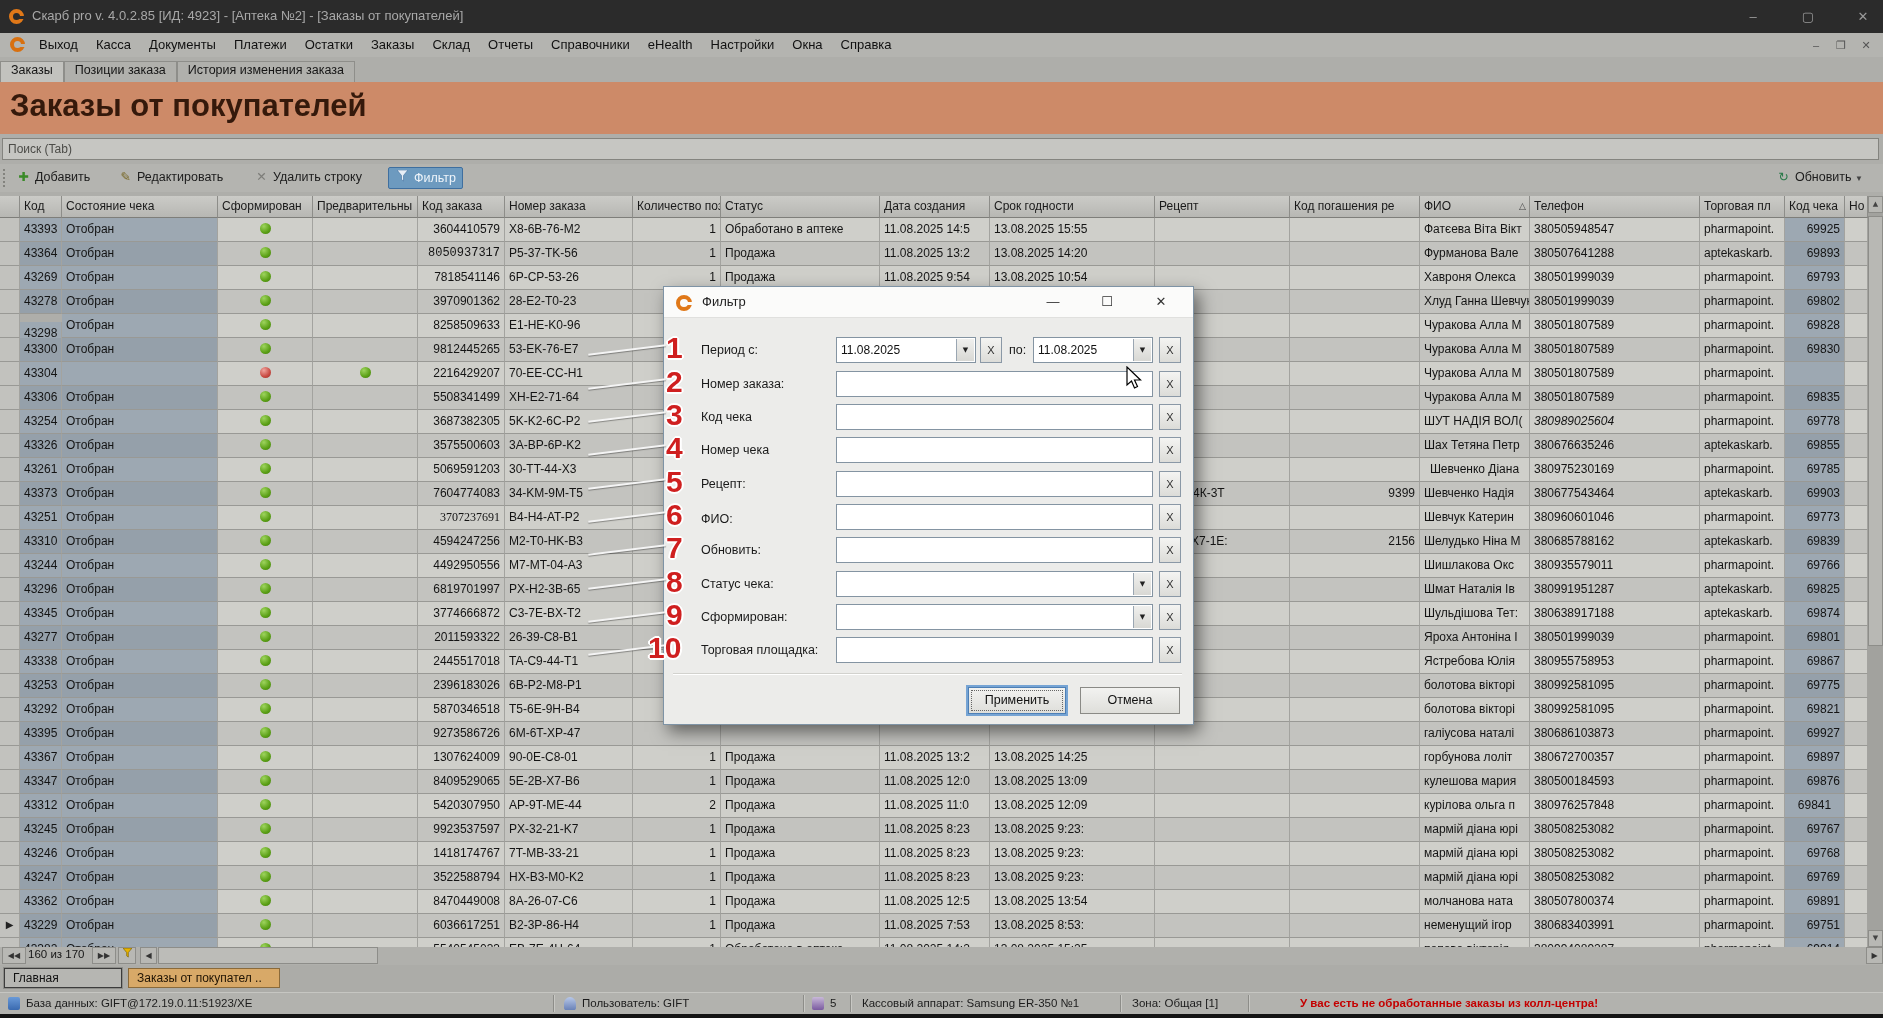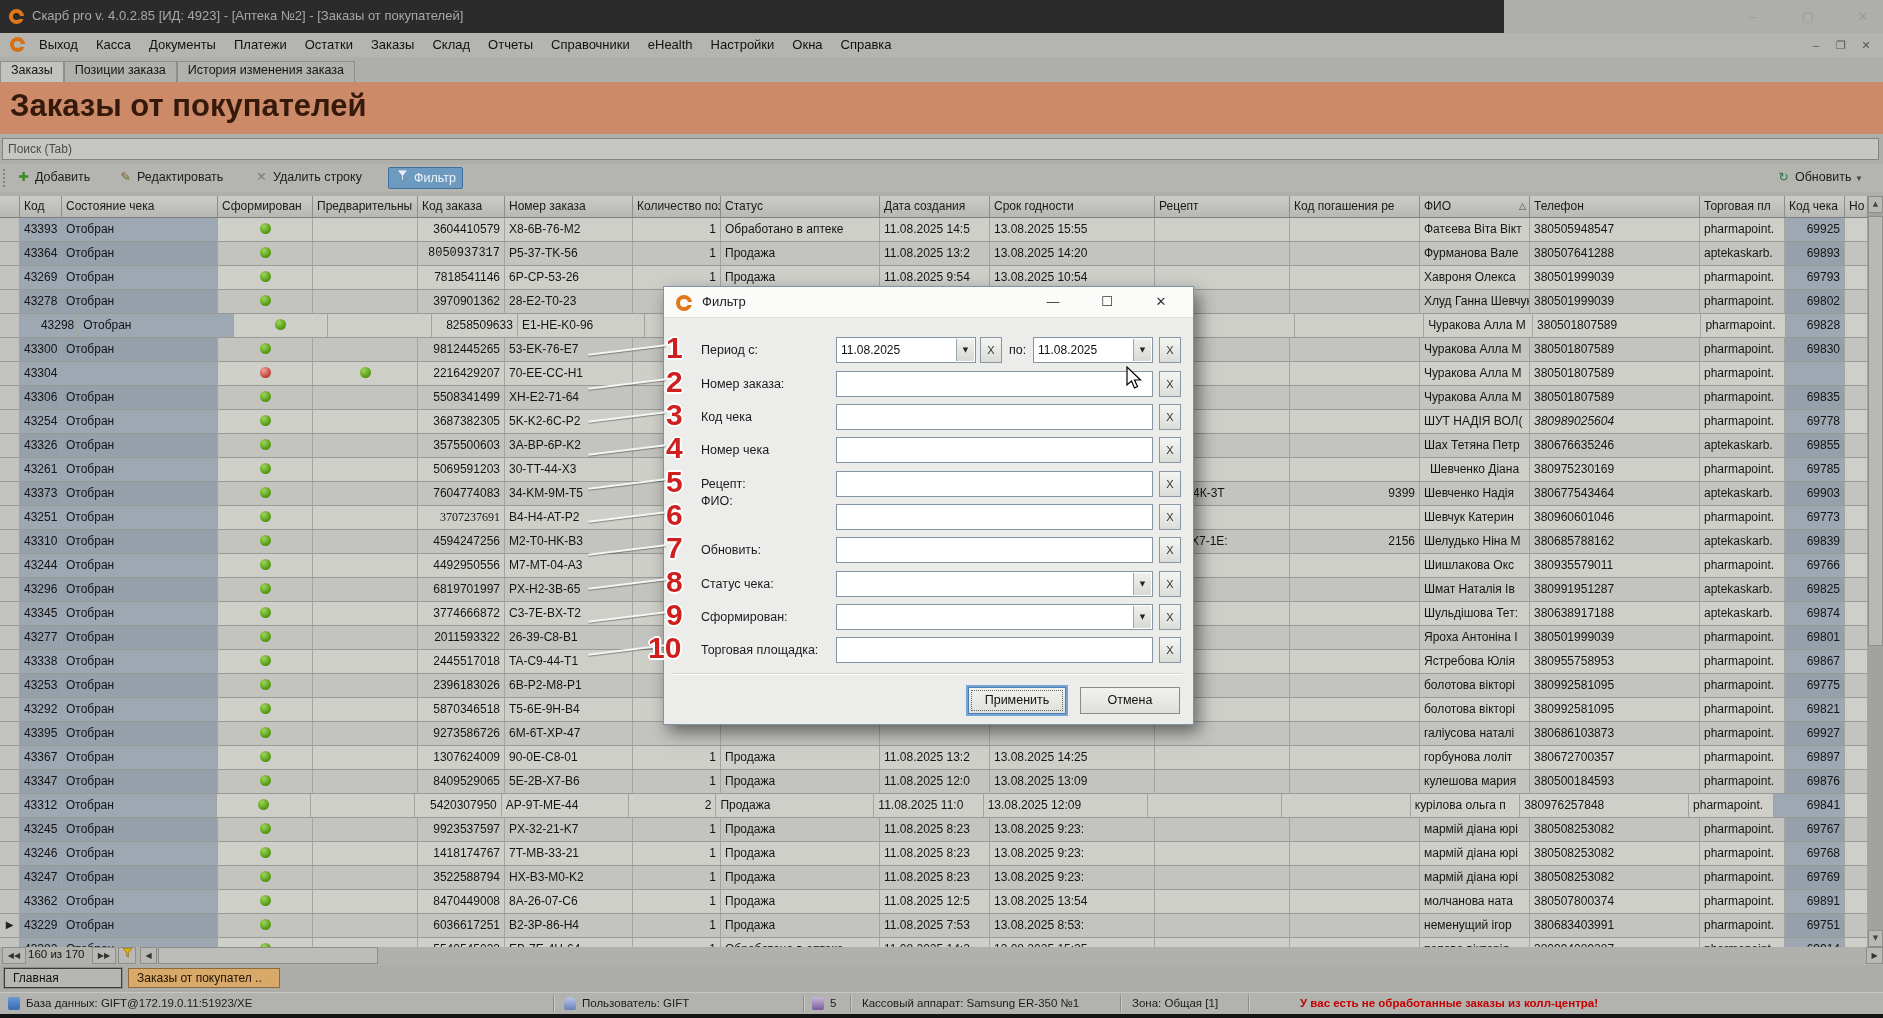--- a/index.html
+++ b/index.html
@@ -4,21 +4,21 @@
 <style>
   html,body{margin:0;padding:0;}
   body{
     width:1883px;height:1018px;position:relative;overflow:hidden;
     background:#aeaeaa;
     font-family:"Liberation Sans","DejaVu Sans",sans-serif;
     -webkit-font-smoothing:antialiased;
   }
   .abs{position:absolute;}
   
-  #titlebar{left:0;top:0;width:1504px;height:33px;background:#2b2b2b;color:#a8a8a8;font-size:13px;}
+  #titlebar{left:0;top:0;width:1883px;height:33px;background:#2b2b2b;color:#a8a8a8;font-size:13px;}
   #titlebar .apptitle{position:absolute;left:32px;top:8px;}
   .applogo{position:absolute;width:15px;height:15px;border:4px solid #e07818;border-radius:50%;box-sizing:border-box;}
   .applogo:after{content:"";position:absolute;right:-4px;top:3px;width:5px;height:3px;background:inherit;background:#2b2b2b;}
   #titlebar .applogo{left:9px;top:9px;}
   .wctrl{position:absolute;top:6px;width:40px;height:22px;text-align:center;line-height:22px;color:#9a9a9a;font-size:13px;}
   
   #menubar{left:0;top:33px;width:1883px;height:24px;background:#b4b4b0;font-size:13px;color:#111;}
   #menubar .applogo{left:10px;top:4px;border-color:#d8700f;}
   #menubar .applogo:after{background:#b4b4b0;}
   .menu-item{position:relative;display:inline-block;margin-top:3px;padding:1px 9px;cursor:default;}
@@ -242,21 +242,21 @@
       <div class="gcell" style="width: 135px;"></div>
       <div class="gcell right" style="width: 130px;"></div>
       <div class="gcell" style="width: 110px;">Хлуд Ганна Шевчук</div>
       <div class="gcell" style="width: 170px;">380501999039</div>
       <div class="gcell" style="width: 85px;">pharmapoint.</div>
       <div class="gcell hl right" style="width: 60px;">69802</div>
       <div class="gcell" style="width: 23px;"></div>
     </div>
     <div class="grow even">
       <div class="gcell marker" style="width: 20px;"></div>
-      <div class="gcell hl right" style="width: 60px;">43298</div>
+      <div class="gcell hl right" style="width: 42px; margin-top: 8px;">43298</div>
       <div class="gcell hl" style="width: 156px;">Отобран</div>
       <div class="gcell center" style="width: 95px;"><span class="dot g"></span></div>
       <div class="gcell center" style="width: 105px;"></div>
       <div class="gcell right" style="width: 87px;">8258509633</div>
       <div class="gcell" style="width: 128px;">E1-HE-K0-96</div>
       <div class="gcell right" style="width: 88px;"></div>
       <div class="gcell" style="width: 159px;"></div>
       <div class="gcell" style="width: 110px;"></div>
       <div class="gcell" style="width: 165px;"></div>
       <div class="gcell" style="width: 135px;"></div>
@@ -657,21 +657,21 @@
       <div class="gcell" style="width: 128px;">AP-9T-ME-44</div>
       <div class="gcell right" style="width: 88px;">2</div>
       <div class="gcell" style="width: 159px;">Продажа</div>
       <div class="gcell" style="width: 110px;">11.08.2025 11:0</div>
       <div class="gcell" style="width: 165px;">13.08.2025 12:09</div>
       <div class="gcell" style="width: 135px;"></div>
       <div class="gcell right" style="width: 130px;"></div>
       <div class="gcell" style="width: 110px;">курілова ольга п</div>
       <div class="gcell" style="width: 170px;">380976257848</div>
       <div class="gcell" style="width: 85px;">pharmapoint.</div>
-      <div class="gcell hl right" style="width: 72px;">69841</div>
+      <div class="gcell hl right" style="width: 60px; text-align: center;">69841</div>
       <div class="gcell" style="width: 23px;"></div>
     </div>
     <div class="grow odd">
       <div class="gcell marker" style="width: 20px;"></div>
       <div class="gcell hl right" style="width: 42px;">43245</div>
       <div class="gcell hl" style="width: 156px;">Отобран</div>
       <div class="gcell center" style="width: 95px;"><span class="dot g"></span></div>
       <div class="gcell center" style="width: 105px;"></div>
       <div class="gcell right" style="width: 87px;">9923537597</div>
       <div class="gcell" style="width: 128px;">PX-32-21-K7</div>
@@ -850,21 +850,21 @@
       <div class="fld-x" style="left: 495px; top: 84px;">X</div>
       <div class="fld-label" style="top: 117px;">Код чека</div>
       <div class="fld-input" style="left: 172px; top: 117px; width: 317px;"></div>
       <div class="fld-x" style="left: 495px; top: 117px;">X</div>
       <div class="fld-label" style="top: 150px;">Номер чека</div>
       <div class="fld-input" style="left: 172px; top: 150px; width: 317px;"></div>
       <div class="fld-x" style="left: 495px; top: 150px;">X</div>
       <div class="fld-label" style="top: 184px;">Рецепт:</div>
       <div class="fld-input" style="left: 172px; top: 184px; width: 317px;"></div>
       <div class="fld-x" style="left: 495px; top: 184px;">X</div>
-      <div class="fld-label" style="top: 201px;">ФИО:</div>
+      <div class="fld-label" style="top: 219px;">ФИО:</div>
       <div class="fld-input" style="left: 172px; top: 217px; width: 317px;"></div>
       <div class="fld-x" style="left: 495px; top: 217px;">X</div>
       <div class="fld-label" style="top: 250px;">Обновить:</div>
       <div class="fld-input" style="left: 172px; top: 250px; width: 317px;"></div>
       <div class="fld-x" style="left: 495px; top: 250px;">X</div>
       <div class="fld-label" style="top: 284px;">Статус чека:</div>
       <div class="fld-input" style="left: 172px; top: 284px; width: 317px;">
         <span class="combo-arrow">▼</span>
       </div>
       <div class="fld-x" style="left: 495px; top: 284px;">X</div>

